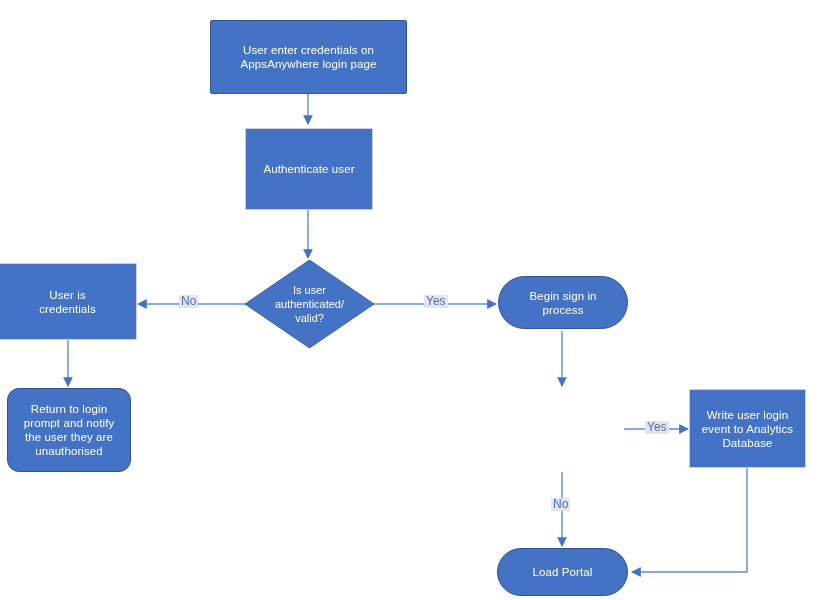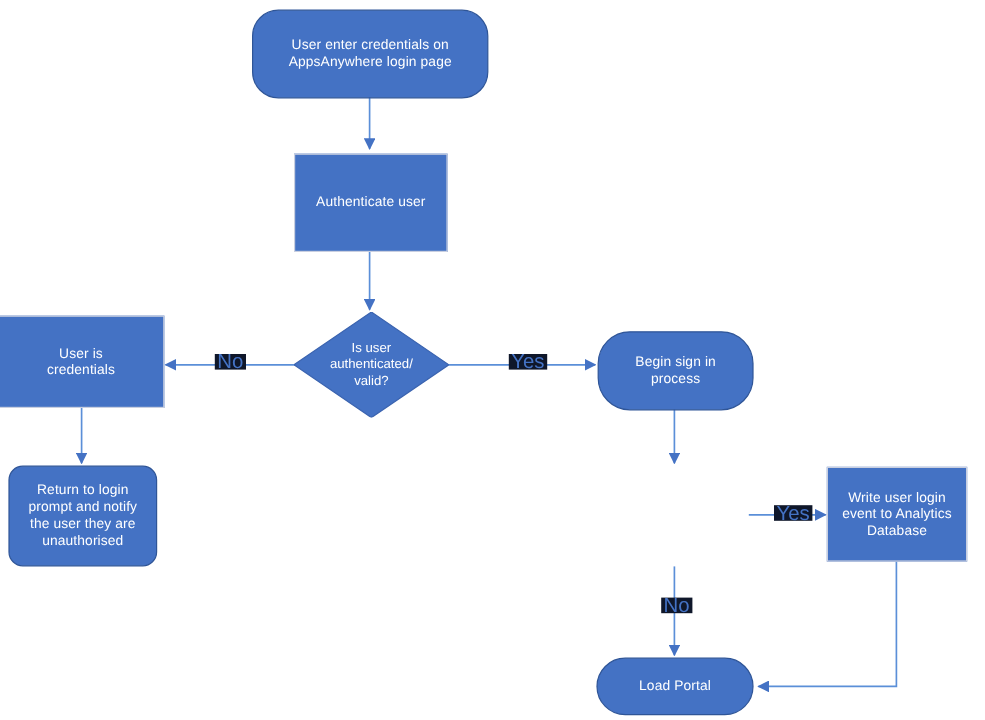--- a/index.html
+++ b/index.html
@@ -68,23 +68,23 @@
     z-index: 2;
     color: #ffffff;
     text-align: center;
     font-size: 11px;
     line-height: 14px;
     white-space: pre-line;
   }
   .edge-label {
     position: absolute;
     color: #4472C4;
-    font-size: 17px;
+    font-size: 12px;
     line-height: 13px;
-    background: #0f172a;
+    background: #e5e5e5;
     padding: 0 2px;
     z-index: 4;
     white-space: nowrap;
   }
 </style>
 </head>
 <body>
 
 <div id="canvas">
 
@@ -125,21 +125,21 @@
 
     <g>
       <path d="M 562 472 L 562 546" stroke="#5B8FD8" stroke-width="1.4" fill="none" marker-end="url(#arrow)"></path>
     </g>
 
     <g>
       <path d="M 747 468 L 747 572 L 632 572" stroke="#5B8FD8" stroke-width="1.4" fill="none" marker-end="url(#arrow)"></path>
     </g>
   </svg>
 
-  <div class="node round" style="left:210px; top:8px; width:197px; height:74px; border-radius:22px;">
+  <div class="node round" style="left:210px; top:20px; width:197px; height:74px; border-radius:2px;">
     <span class="label">User enter credentials on
 AppsAnywhere login page</span>
   </div>
 
   <div class="node rect" style="left:245px; top:128px; width:128px; height:82px;">
     <span class="label">Authenticate user</span>
   </div>
 
   <div class="diamond-wrap" style="left:245px; top:260px; width:129px; height:88px;">
     <svg class="dia-svg" width="129" height="88" viewBox="0 0 129 88">
@@ -155,21 +155,21 @@
 credentials</span>
   </div>
 
   <div class="node round" style="left:7px; top:388px; width:124px; height:84px; border-radius:12px;">
     <span class="label">Return to login
 prompt and notify
 the user they are
 unauthorised</span>
   </div>
 
-  <div class="node round" style="left:498px; top:276px; width:130px; height:66px; border-radius:27px;">
+  <div class="node round" style="left:498px; top:276px; width:130px; height:53px; border-radius:27px;">
     <span class="label">Begin sign in
 process</span>
   </div>
 
 
   <div class="node rect" style="left:689px; top:389px; width:117px; height:79px;text-align:center;">
     <span class="label">Write user login
 event to Analytics
 Database</span>
   </div>

